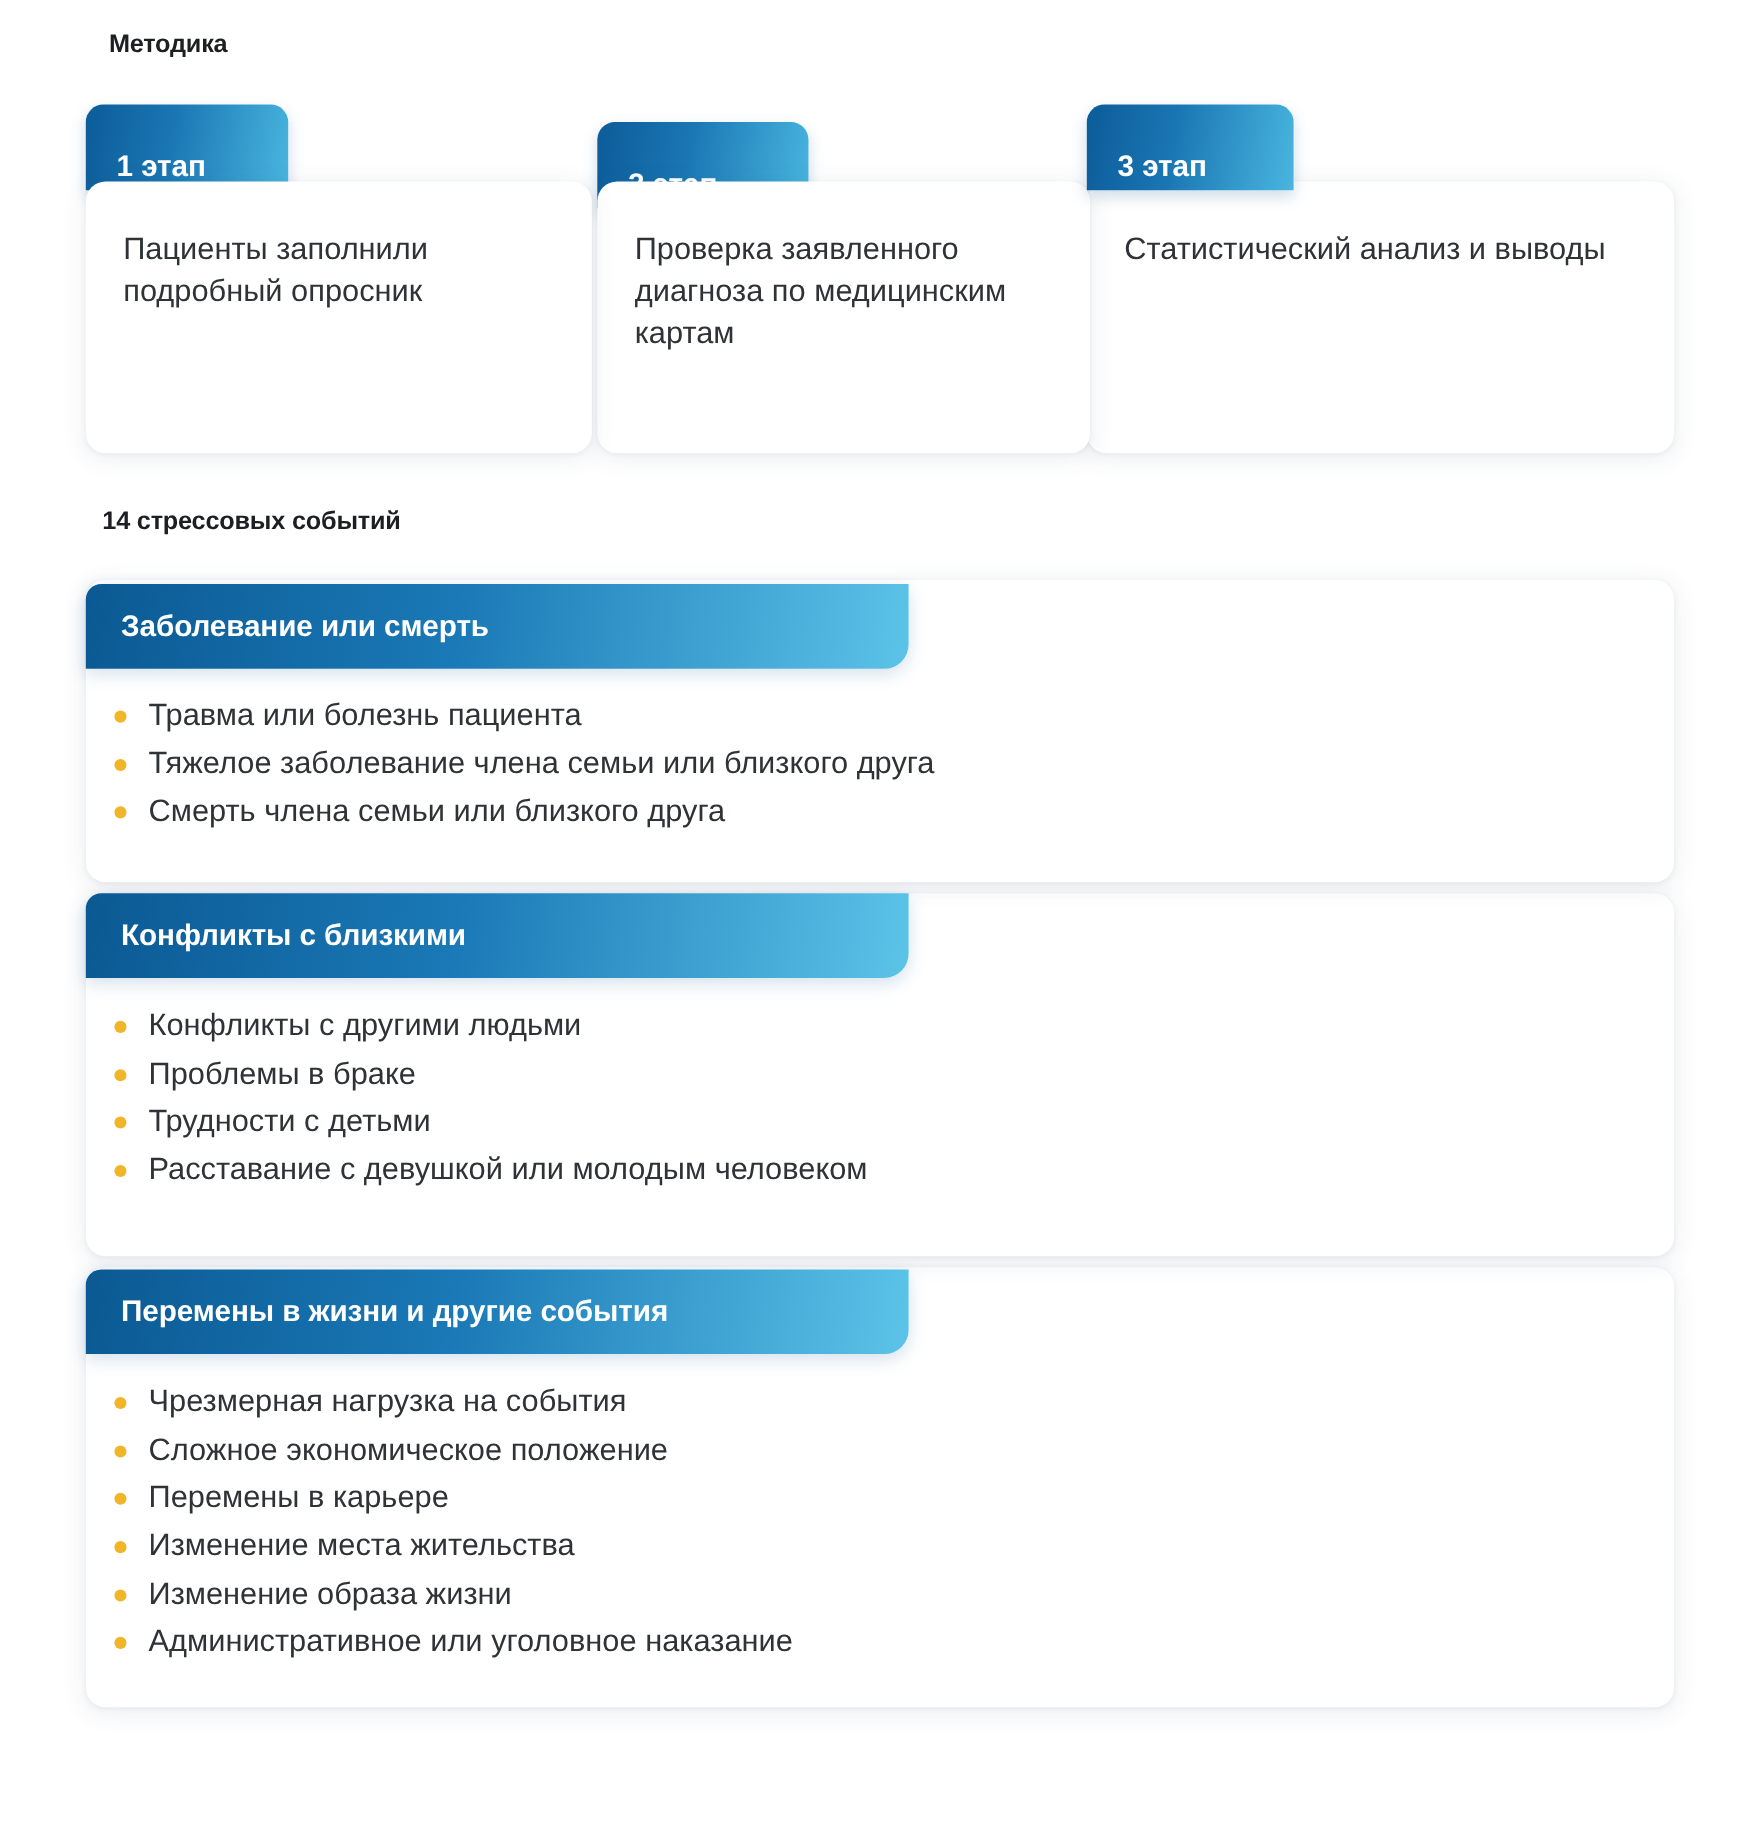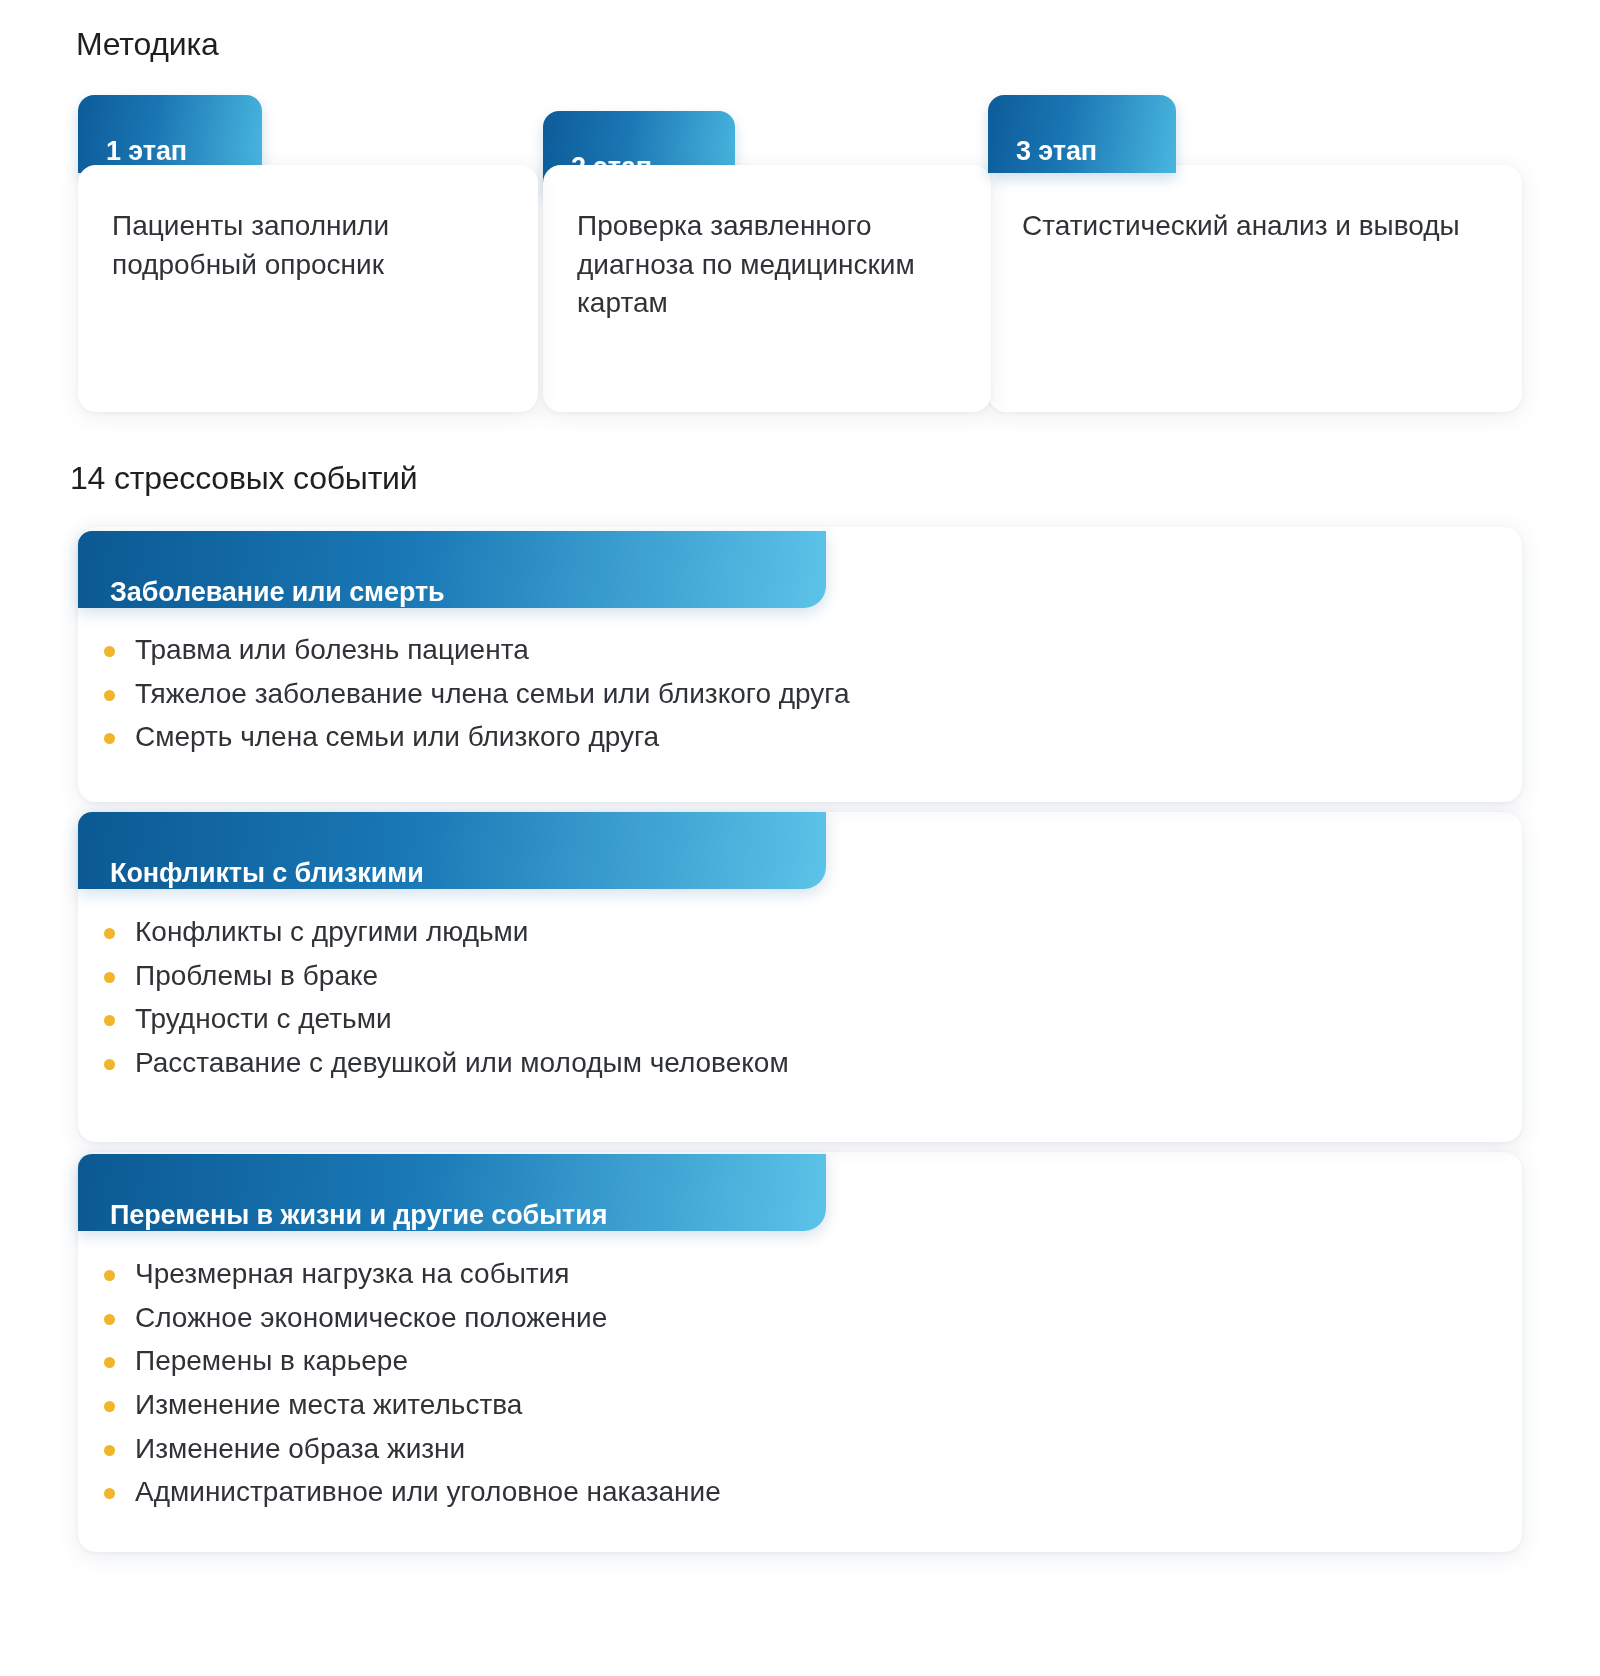--- a/index.html
+++ b/index.html
@@ -16,25 +16,26 @@
     position: relative;
     width: 1600px;
     height: 1676px;
     background: #ffffff;
     overflow: hidden;
   }
 
   
   .section-title {
     position: absolute;
-    font-size: 32px;
-    font-weight: 400;
+    font-size: 23px;
+    font-weight: 700;
     color: #1d1f22;
     letter-spacing: -0.2px;
     white-space: nowrap;
+    margin-left: 23px;
   }
   #methodology-title { left: 76px; top: 26px; }
   #events-title      { left: 70px; top: 460px; }
 
   
   .stages { position: absolute; left: 0; top: 95px; width: 1600px; height: 320px; }
 
   .stage {
     position: absolute;
     top: 0;
@@ -103,21 +104,21 @@
     width: 1444px;
   }
   .group-header {
     position: absolute;
     left: 78px;
     height: 77px;
     width: 748px;
     border-radius: 14px 0 22px 0;
     background: linear-gradient(97deg, #0b5993 0%, #1a79b6 45%, #5cc3e8 100%);
     display: flex;
-    align-items: flex-end;
+    align-items: center;
     padding-left: 32px;
     box-shadow: 0 5px 15px rgba(20,90,150,0.18);
     z-index: 5;
   }
   .group-header-label {
     color: #ffffff;
     font-size: 27px;
     font-weight: 700;
     letter-spacing: -0.1px;
     white-space: nowrap;

